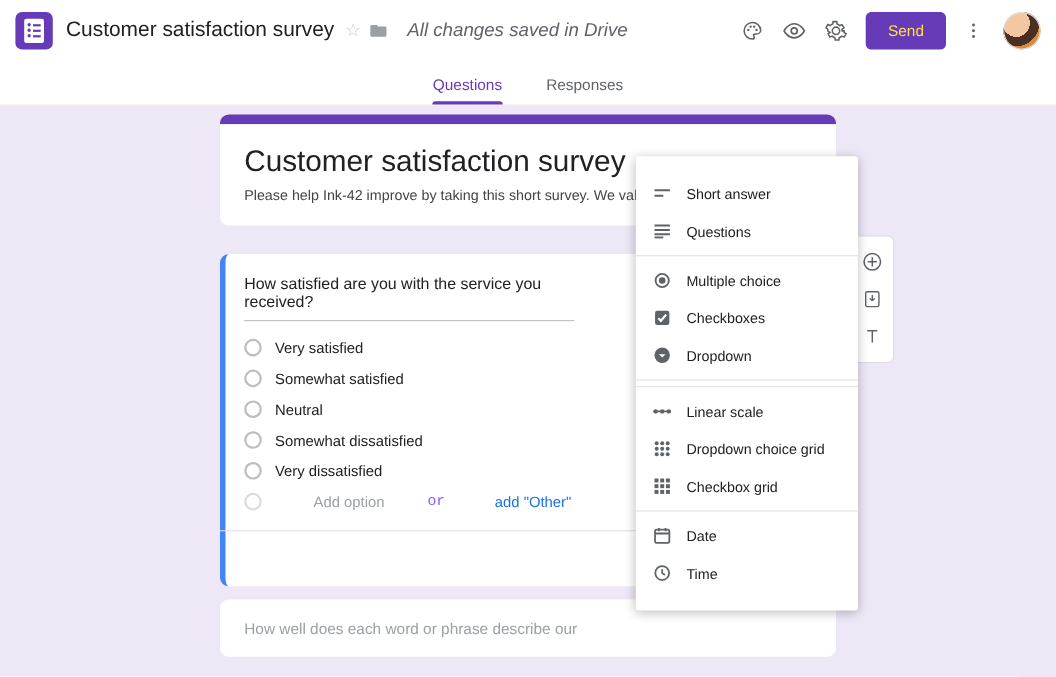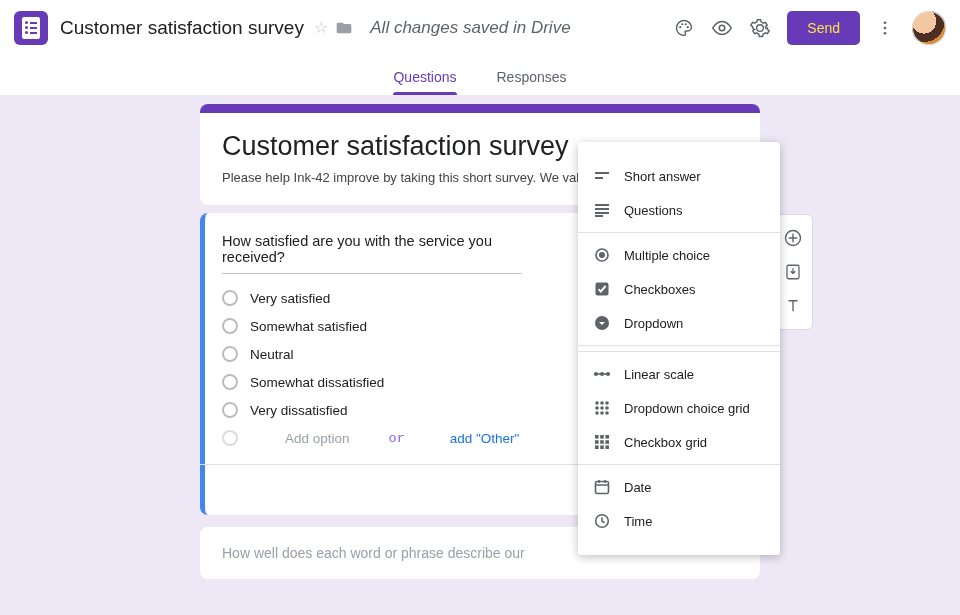--- a/index.html
+++ b/index.html
@@ -31,21 +31,21 @@
   .tab.active::after{content:"";position:absolute;left:0;right:0;bottom:0;height:3px;background:#673ab7;border-radius:3px 3px 0 0;}
 
   
   .canvas{position:absolute;top:96px;left:0;right:0;bottom:0;background:#ede7f6;overflow:hidden;}
   .form-wrap{width:560px;margin:8px auto 0;position:relative;}
   .top-accent{height:9px;background:#673ab7;border-radius:8px 8px 0 0;}
   .card{background:#fff;border-radius:0 0 8px 8px;padding:18px 22px 20px;}
   .form-title{font-size:27px;font-weight:400;margin:0 0 8px;}
   .form-desc{font-size:13px;color:#444;margin:0;}
 
-  .q-card{background:#fff;border-radius:8px;margin-top:8px;padding:16px 22px 6px;position:relative;}
+  .q-card{background:#fff;border-radius:8px;margin-top:26px;padding:16px 22px 6px;position:relative;}
   .q-card.active{border-left:5px solid #4285f4;padding-left:17px;}
   .q-title{font-size:14.5px;color:#202124;border-bottom:1px solid #bdbdbd;padding:4px 0 8px;margin-bottom:16px;width:300px;}
 
   .opt-row{display:flex;align-items:center;font-size:13.5px;color:#202124;margin:12px 0;}
   .radio{width:16px;height:16px;border:2px solid #bdbdbd;border-radius:50%;margin-right:12px;flex-shrink:0;}
   .opt-row.ghost .radio{border-color:#dadce0;}
   .opt-row.ghost{color:#9aa0a6;gap:35px;}
   .add-other{color:#1a73e8;margin-left:6px;}
   .or-sep{margin:0 4px;color:#8b5cf6;font-family:Liberation Mono, monospace;}
 

